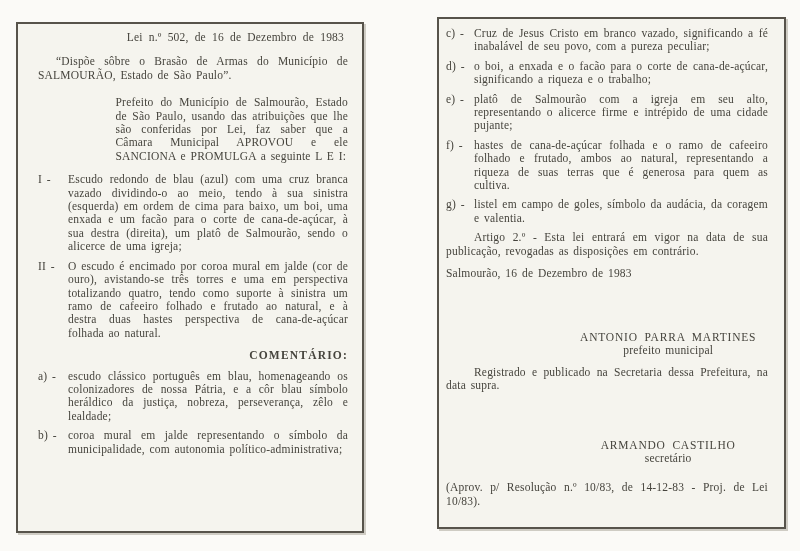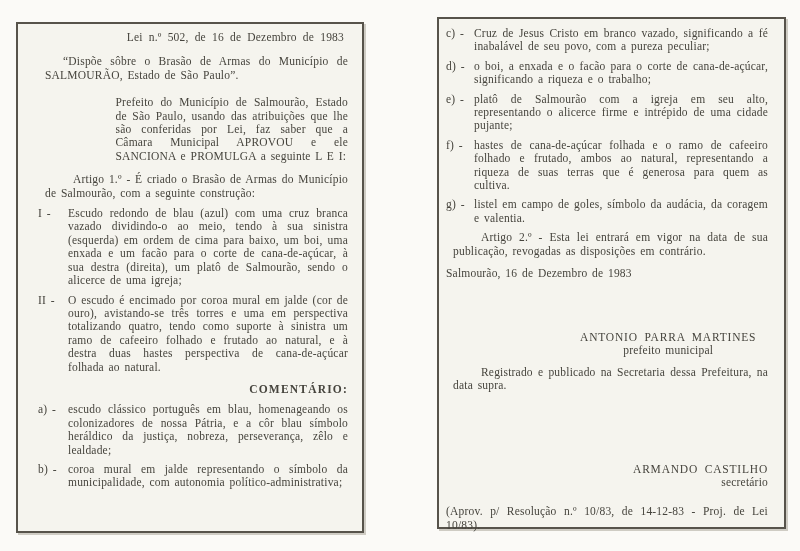--- a/index.html
+++ b/index.html
@@ -28,21 +28,21 @@
   .page-left {
     left: 16px; top: 22px;
     width: 348px; height: 511px;
     padding: 7px 14px 4px 20px;
   }
   .page-right {
     left: 437px; top: 17px;
     width: 349px; height: 512px;
     padding: 7px 16px 4px 7px;
   }
-  .para { margin: 0 0 8px 7px; text-align: justify; }
+  .para { margin: 0 0 8px 0; text-align: justify; }
   .law-title {
     text-align: right;
     padding-right: 4px;
     margin-bottom: 11px;
     word-spacing: 3px;
   }
   .epigraph { text-indent: 18px; margin-bottom: 13px; }
   .preamble-name {
     text-align: right;
     letter-spacing: 1px;
@@ -76,41 +76,40 @@
   }
   .gothic-name {
     font-family: "DejaVu Sans", sans-serif;
     font-weight: bold;
     font-size: 10px;
     letter-spacing: -0.3px;
   }
   .dateline { margin: 9px 2px 0 0; }
   .sig-block { padding-left: 38%; text-align: center; }
   .sig-block.mayor { margin-top: 50px; }
-  .sig-block.secretary { margin-top: 70px; text-align: right; }
+  .sig-block.secretary { margin-top: 46px; }
   .sig-name { letter-spacing: 0.8px; word-spacing: 3px; }
   .sig-role { line-height: 13px; }
   .registration { text-indent: 28px; margin-top: 9px; }
   .approval { margin-top: 16px; text-align: justify; }
   .rp-items { margin-top: 1px; }
   .page-right .item .marker { flex: 0 0 26px; }
 </style>
 </head>
 <body>
 
 <div class="scan">
 
   <div class="page page-left">
     <div class="law-title">Lei n.º 502, de 16 de Dezembro de 1983</div>
 
     <div class="para epigraph">“Dispõe sôbre o Brasão de Armas do Município de SALMOURÃO, Estado de São Paulo”.</div>
 
     <div class="preamble-body">Prefeito do Município de Salmourão, Estado de São Paulo, usando das atribuições que lhe são conferidas por Lei, faz saber que a Câmara Municipal APROVOU e ele SANCIONA e PROMULGA a seguinte L E I:</div>
 
-    <div class="para article">Artigo 1.º - É criado o Brasão de Armas do Município de Salmourão, com a seguinte construção:</div>
 
     <div class="item">
       <span class="marker">I -</span>
       <span class="body">Escudo redondo de blau (azul) com uma cruz branca vazado dividindo-o ao meio, tendo à sua sinistra (esquerda) em ordem de cima para baixo, um boi, uma enxada e um facão para o corte de cana-de-açúcar, à sua destra (direita), um platô de Salmourão, sendo o alicerce de uma igreja;</span>
     </div>
 
     <div class="item">
       <span class="marker">II -</span>
       <span class="body">O escudo é encimado por coroa mural em jalde (cor de ouro), avistando-se três torres e uma em perspectiva totalizando quatro, tendo como suporte à sinistra um ramo de cafeeiro folhado e frutado ao natural, e à destra duas hastes perspectiva de cana-de-açúcar folhada ao natural.</span>
     </div>

